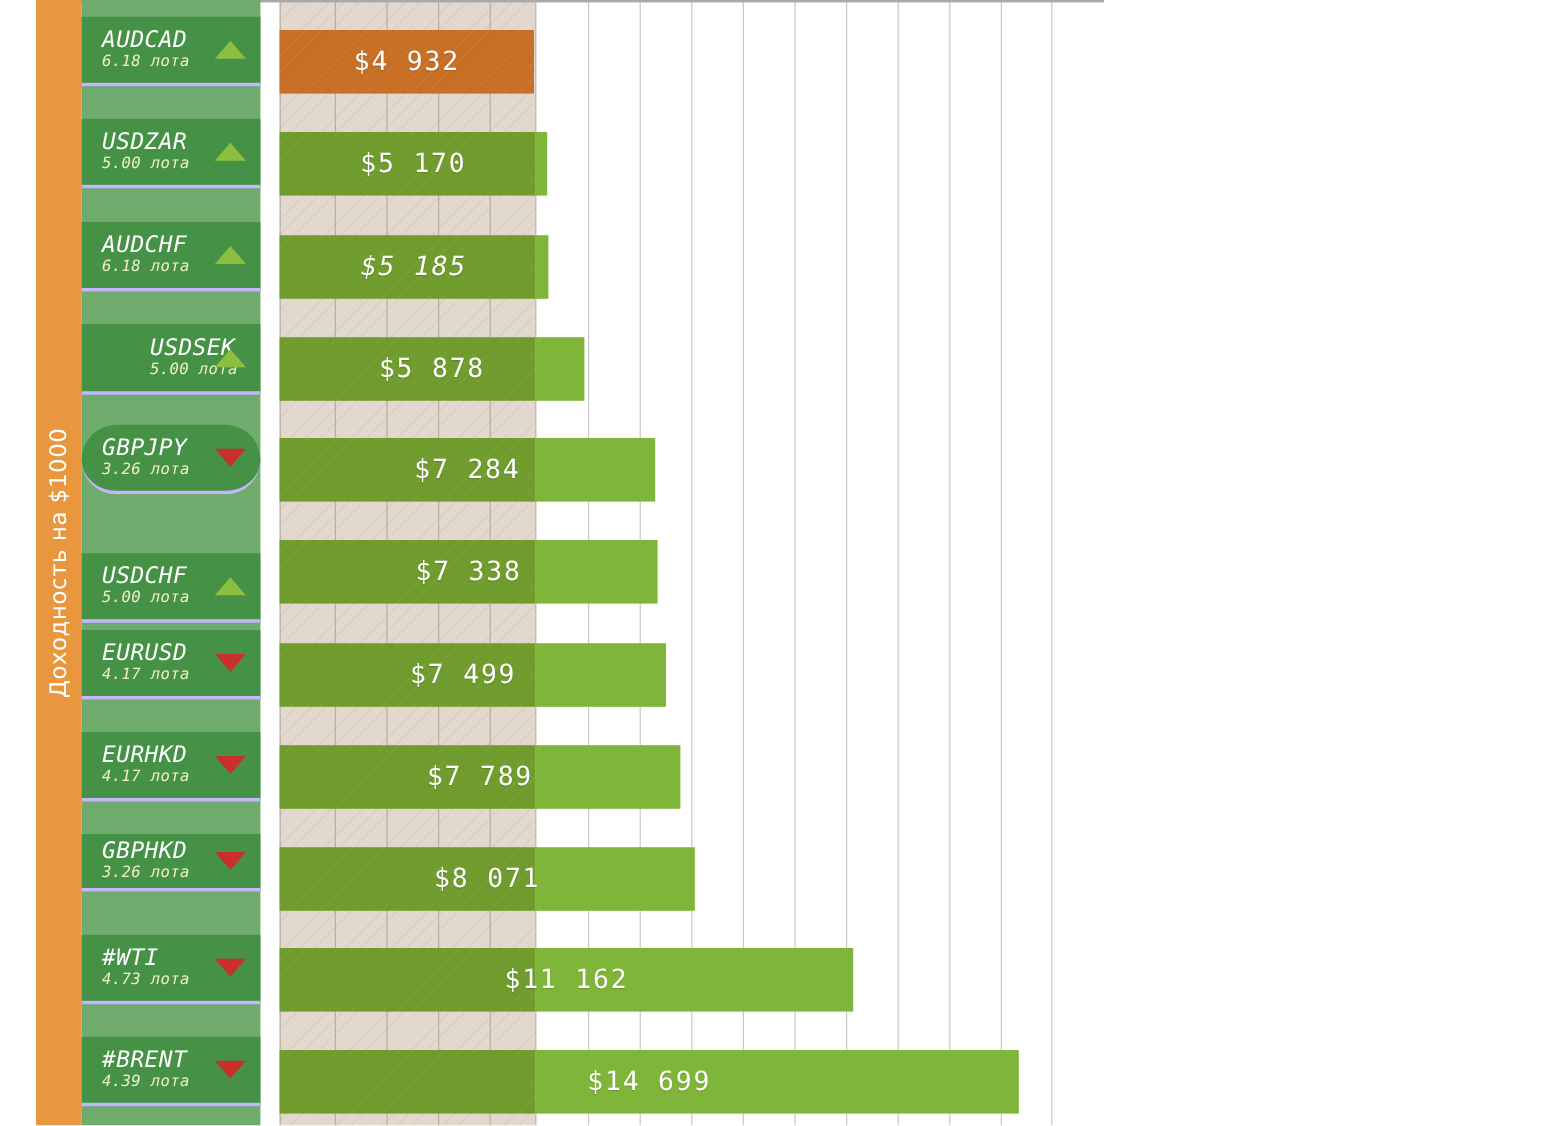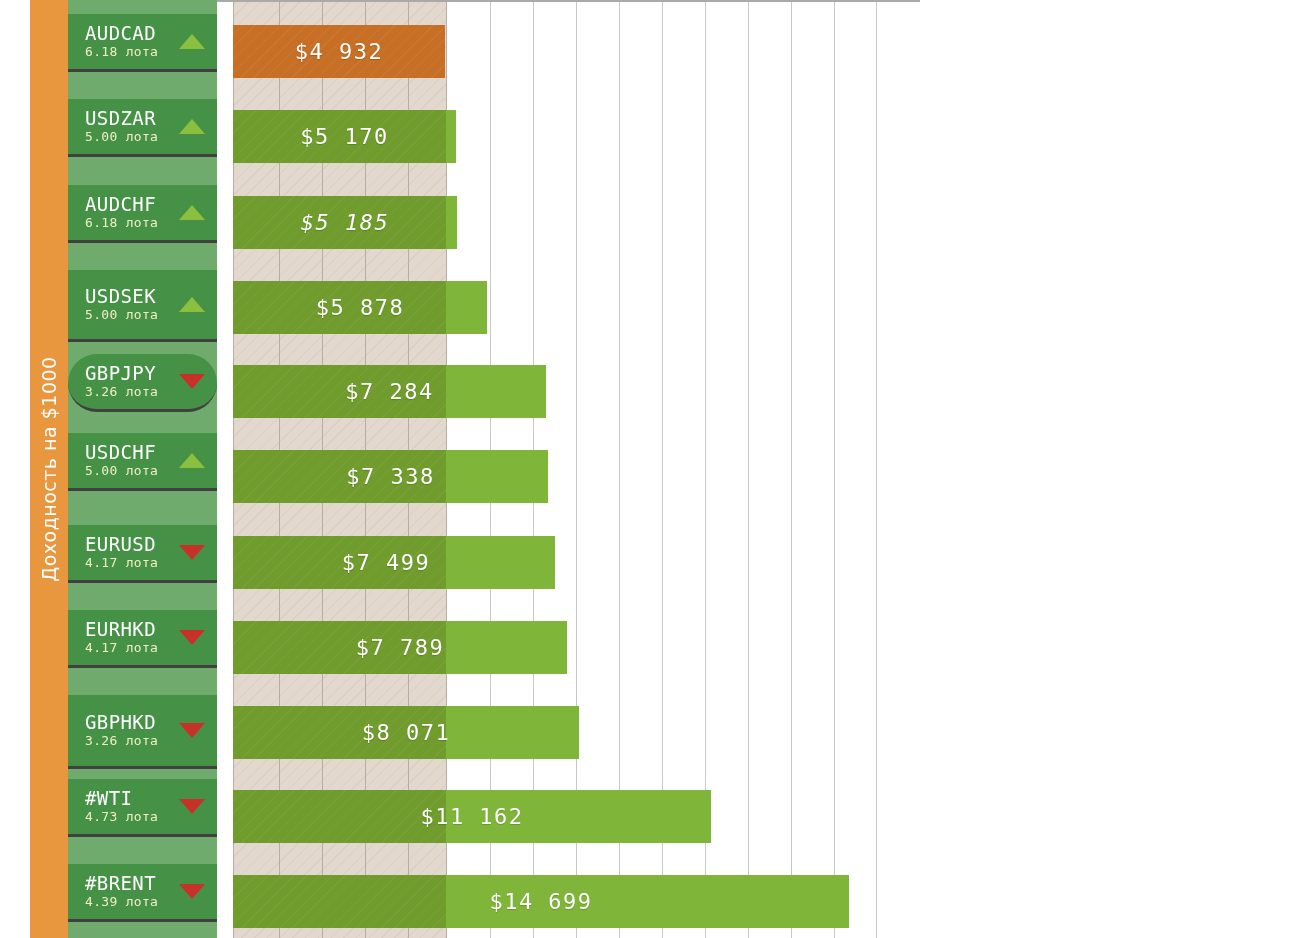--- a/index.html
+++ b/index.html
@@ -23,22 +23,22 @@
   
   .axis-strip{position:absolute;left:30px;top:0;width:38px;height:938px;background:#e8973f;}
   .axis-title{position:absolute;left:30px;top:0;width:38px;height:938px;
       display:flex;align-items:center;justify-content:center;}
   .axis-title span{transform:rotate(-90deg);white-space:nowrap;color:#ffffff;
       font-size:19px;letter-spacing:.5px;font-family:"DejaVu Sans","Liberation Sans",sans-serif;}
 
   
   .label-col{position:absolute;left:68px;top:0;width:149px;height:938px;background:#6fab6d;}
   .lbl{position:absolute;left:68px;width:149px;background:#459247;
-       border-bottom:3px solid #404040;box-sizing:border-box;
-       display:flex;align-items:center;}
+       border-bottom:3px solid #c4b5fd;box-sizing:border-box;
+       display:flex;align-items:center;font-style:italic;}
   .lbl .txtwrap{padding-left:17px;flex:1;min-width:0;}
   .lbl .sym{color:#ffffff;font-size:19px;line-height:21px;letter-spacing:.4px;white-space:nowrap;}
   .lbl .lot{color:#f0eec9;font-size:13px;line-height:16px;letter-spacing:.3px;white-space:nowrap;}
   .lbl .tri{width:34px;margin-right:8px;flex:none;display:flex;align-items:center;justify-content:center;}
   .tri-up{width:0;height:0;border-left:13px solid transparent;border-right:13px solid transparent;
           border-bottom:15px solid #8cbf3f;}
   .tri-dn{width:0;height:0;border-left:13px solid transparent;border-right:13px solid transparent;
           border-top:15px solid #c8302a;}
 
   
@@ -163,39 +163,39 @@
       </div>
       <div class="lbl" style="top: 185px; height: 58px;">
         <div class="txtwrap">
           <div class="sym">AUDCHF</div>
           <div class="lot">6.18 лота</div>
         </div>
         <div class="tri">
           <div class="tri-up"></div>
         </div>
       </div>
-      <div class="lbl" style="top: 270px; height: 72px;">
+      <div class="lbl" style="top: 270px; height: 59px; padding-left: 40px;">
         <div class="txtwrap">
           <div class="sym">USDSEK</div>
           <div class="lot">5.00 лота</div>
         </div>
         <div class="tri">
           <div class="tri-up"></div>
         </div>
       </div>
       <div class="lbl" style="top: 354px; height: 58px; border-radius: 29px;">
         <div class="txtwrap">
           <div class="sym">GBPJPY</div>
           <div class="lot">3.26 лота</div>
         </div>
         <div class="tri">
           <div class="tri-dn"></div>
         </div>
       </div>
-      <div class="lbl" style="top: 433px; height: 58px;">
+      <div class="lbl" style="top: 461px; height: 58px;">
         <div class="txtwrap">
           <div class="sym">USDCHF</div>
           <div class="lot">5.00 лота</div>
         </div>
         <div class="tri">
           <div class="tri-up"></div>
         </div>
       </div>
       <div class="lbl" style="top: 525px; height: 58px;">
         <div class="txtwrap">
@@ -208,21 +208,21 @@
       </div>
       <div class="lbl" style="top: 610px; height: 58px;">
         <div class="txtwrap">
           <div class="sym">EURHKD</div>
           <div class="lot">4.17 лота</div>
         </div>
         <div class="tri">
           <div class="tri-dn"></div>
         </div>
       </div>
-      <div class="lbl" style="top: 695px; height: 74px;">
+      <div class="lbl" style="top: 695px; height: 48px;">
         <div class="txtwrap">
           <div class="sym">GBPHKD</div>
           <div class="lot">3.26 лота</div>
         </div>
         <div class="tri">
           <div class="tri-dn"></div>
         </div>
       </div>
       <div class="lbl" style="top: 779px; height: 58px;">
         <div class="txtwrap">

